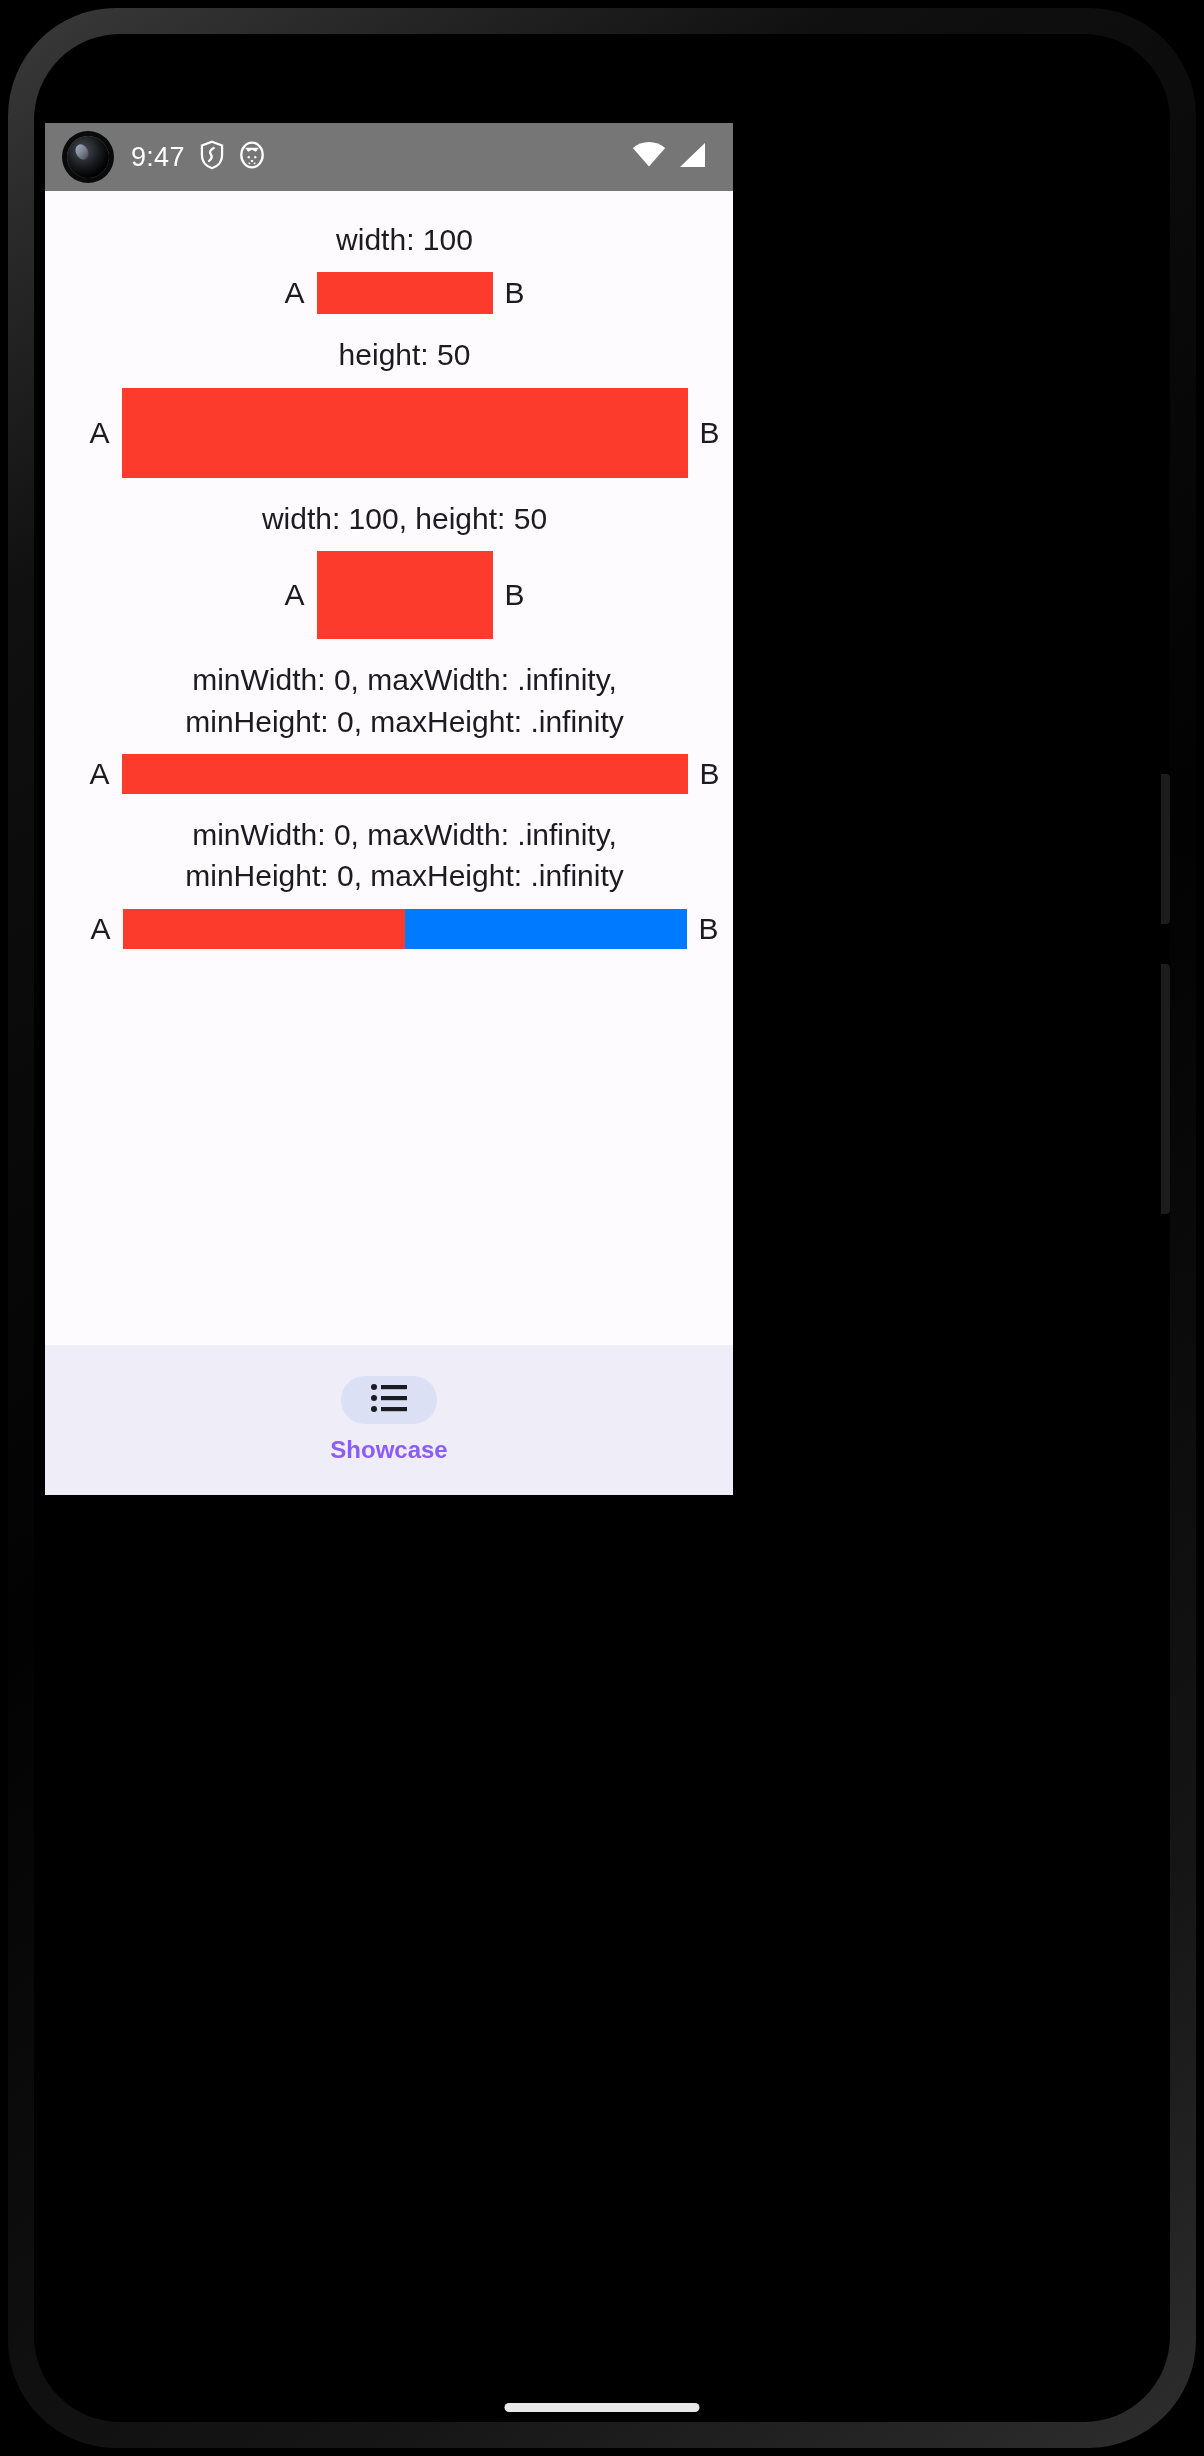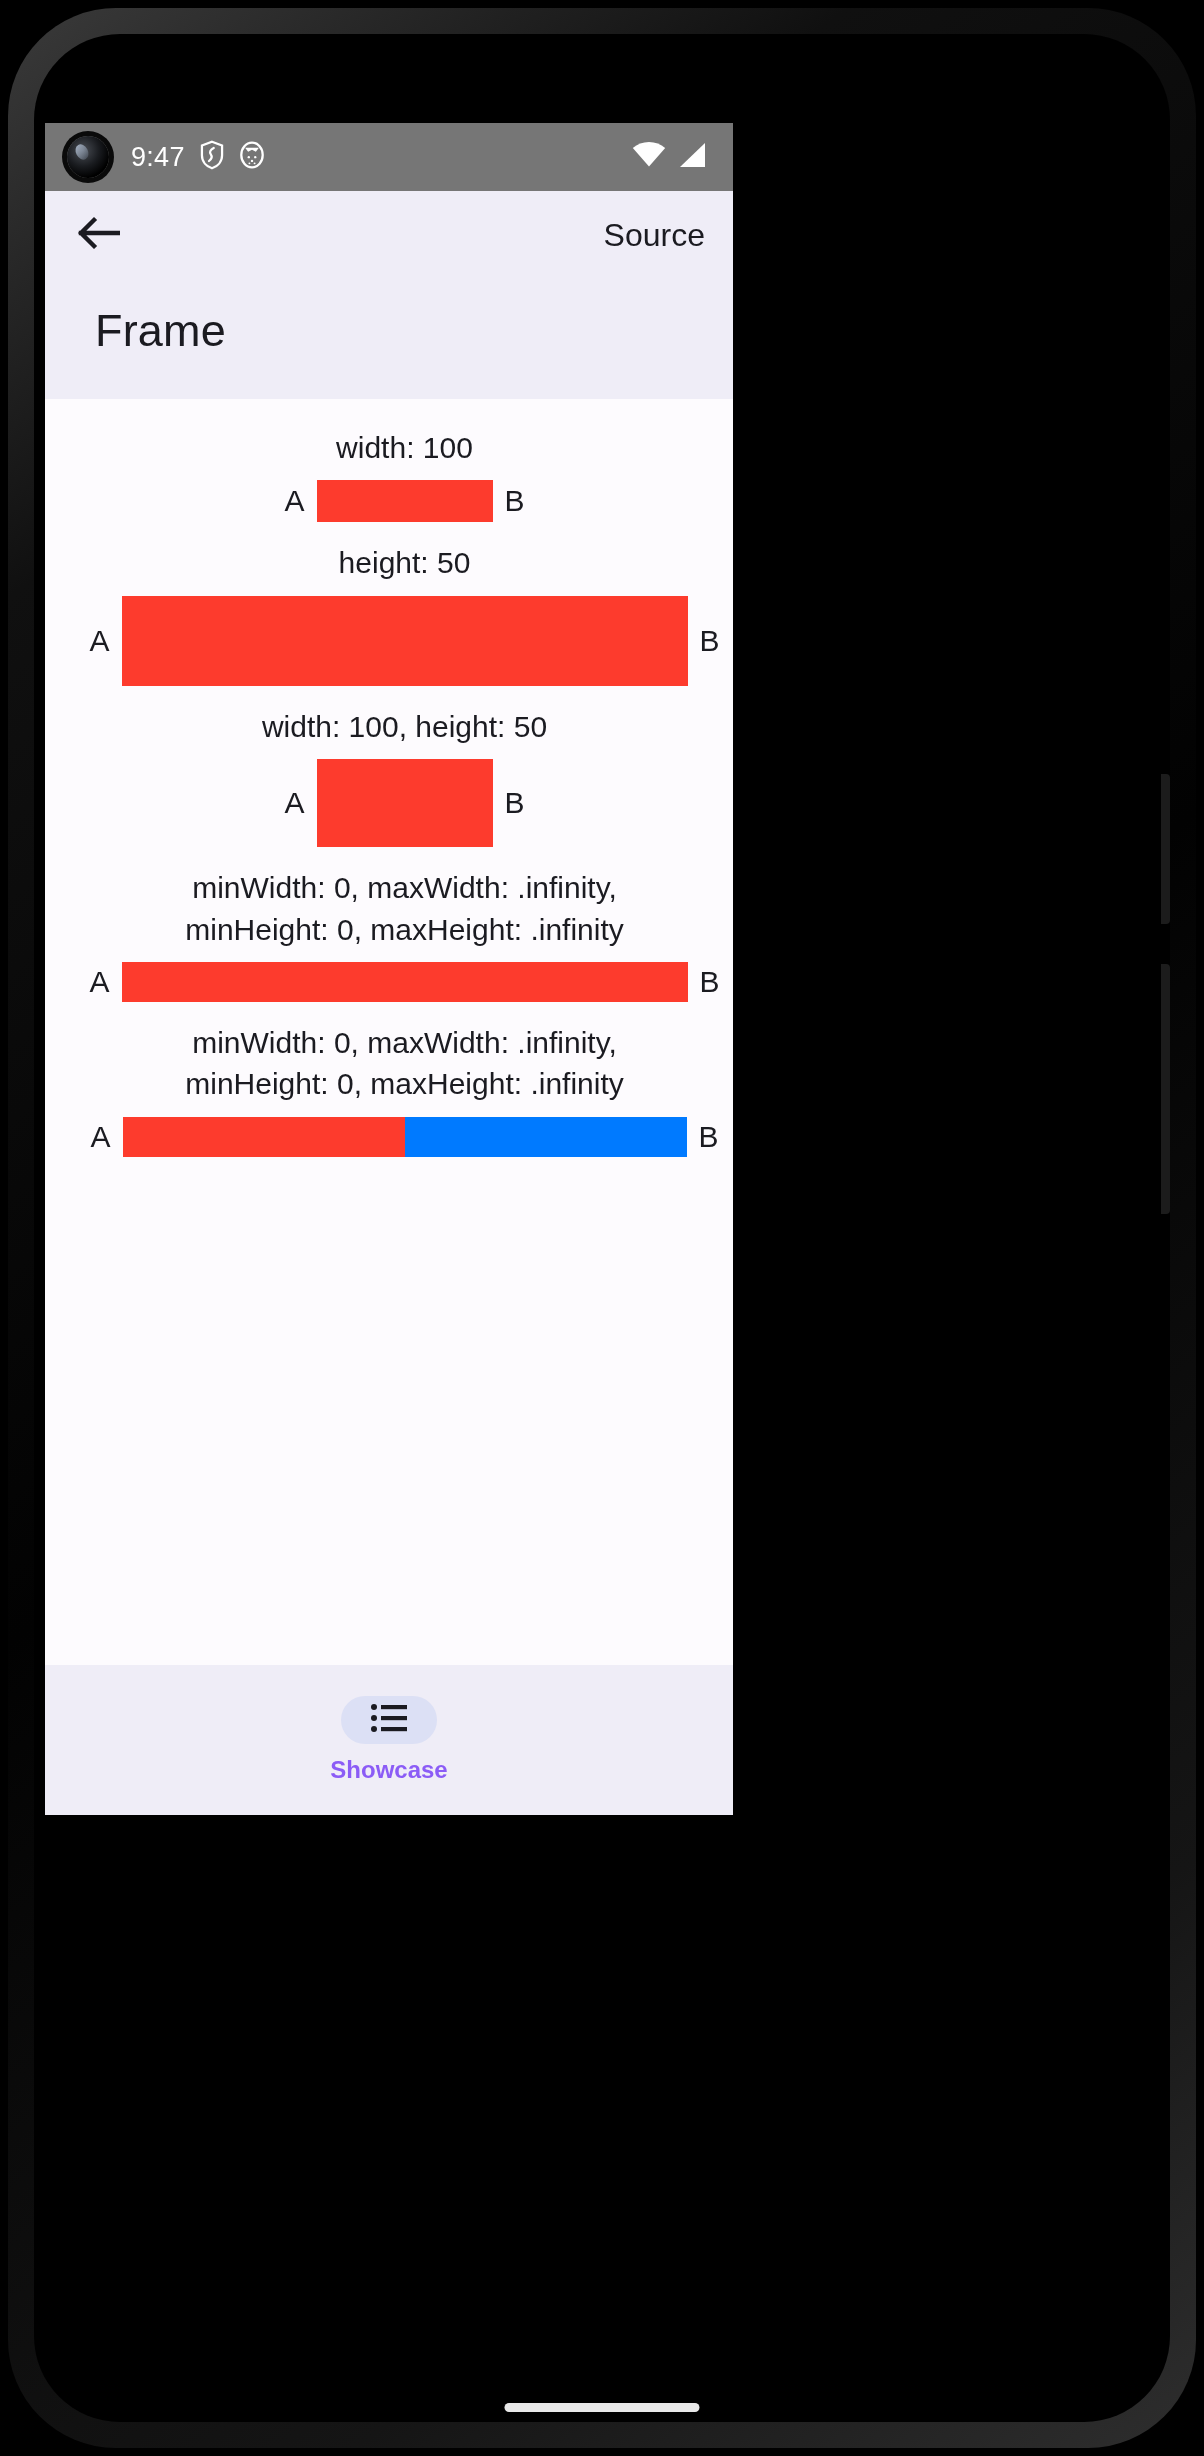--- a/index.html
+++ b/index.html
@@ -35,21 +35,21 @@
     background: #1c1c1c;
     border-radius: 0 4px 4px 0;
   }
   #btn-power { top: 740px; height: 150px; }
   #btn-volume { top: 930px; height: 250px; }
 
   
   #screen {
     position: absolute;
     left: 37px; top: 115px;
-    width: 688px; height: 1692px;
+    width: 688px; height: 1372px;
     background: #FDFBFE;
     overflow: hidden;
   }
 
   
   #status-bar {
     position: relative;
     height: 68px;
     background: #767676;
     display: flex;
@@ -223,33 +223,20 @@
           </svg>
         </span>
         <span class="status-icon">
           <svg width="30" height="26" viewBox="0 0 30 26">
             <path d="M28 1 L28 25 L3 25 Z" fill="#fff"></path>
           </svg>
         </span>
       </div>
     </div>
 
-    <div id="app-bar">
-      <div id="app-bar-top">
-        <div id="back-button">
-          <span>
-            <svg width="44" height="38" viewBox="0 0 44 38">
-              <path d="M42 19 H5 M18 6 L5 19 L18 32" fill="none" stroke="#1b1b21" stroke-width="4.4" stroke-linecap="square" stroke-linejoin="miter"></path>
-            </svg>
-          </span>
-        </div>
-        <div id="source-link">Source</div>
-      </div>
-      <div id="page-title">Frame</div>
-    </div>
 
     <div id="content">
         <div class="demo-row">
           <div class="demo-caption">width: 100</div>
           <div class="demo-stage">
             <span class="marker">A</span>
             <div class="bars">
               <div class="bar" style="background: rgb(253, 59, 45); width: 176px; height: 42px;"></div>
             </div>
             <span class="marker right">B</span>

